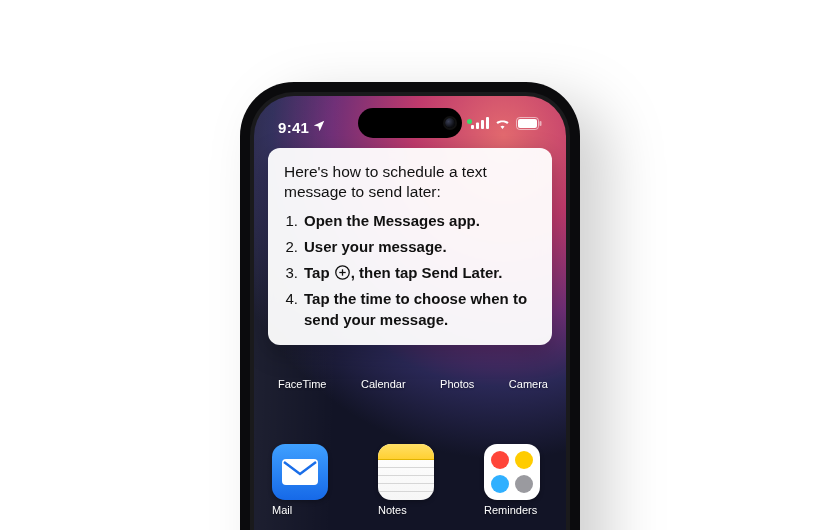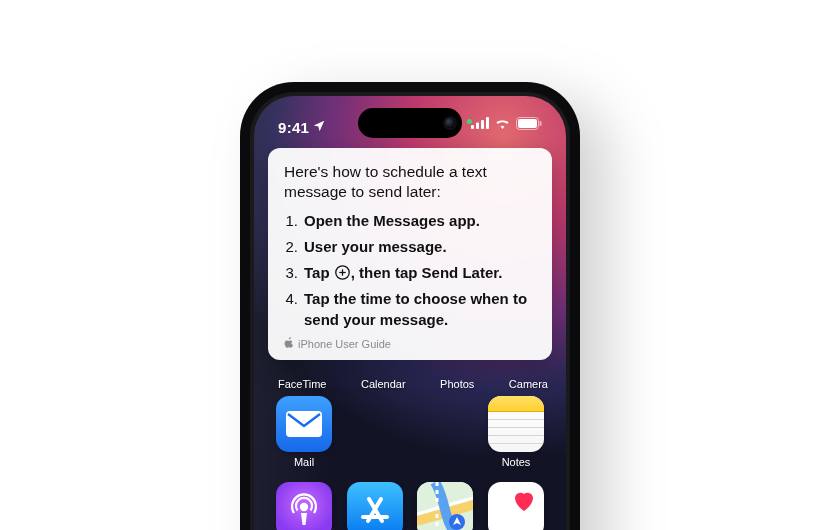--- a/index.html
+++ b/index.html
@@ -144,22 +144,23 @@
   }
   .app-row {
     display: flex;
     justify-content: space-between;
     margin-bottom: 14px;
   }
   .app {
     width: 64px;
     display: flex;
     flex-direction: column;
-    align-items: center;
+    align-items: flex-start;
     gap: 4px;
+    margin-top: 48px;
   }
   .app .tile {
     width: 56px; height: 56px;
     border-radius: 13px;
     position: relative;
     overflow: hidden;
     box-shadow: 0 2px 4px rgba(0,0,0,0.25);
   }
   .app .label {
     color: #fff;
@@ -271,28 +272,20 @@
                       <line x1="7.5" y1="12" x2="16.5" y2="12"></line>
                     </svg>
                   </span><span>, then tap Send Later.</span>
               </span>
             </li>
             <li>
               <span class="num">4.</span>
               <span class="txt">Tap the time to choose when to send your message.</span>
             </li>
           </ol>
-          <div class="card-footer">
-            <span>
-              <svg width="10" height="11" viewBox="0 0 16 20" fill="#8a8a8f">
-                  <path d="M11.3 0c.1 1.1-.3 2.2-1 3-0.7.8-1.8 1.4-2.9 1.3-.1-1.1.4-2.2 1.1-2.9C9.2.6 10.3.1 11.3 0zM15.6 14.7c-.4.9-.9 1.8-1.5 2.6-.8 1-1.8 2.3-3.1 2.3-1.2 0-1.5-.8-3-.8s-1.9.8-3 .8C3.7 19.7 2.8 18.5 2 17.5.3 15.3-.9 11.3.7 8.6c.8-1.4 2.3-2.3 3.8-2.3 1.2 0 2.3.8 3 .8.7 0 1.9-.9 3.3-.8.6 0 2.3.2 3.4 1.8-2.9 1.6-2.4 5.7 1.4 6.6z"></path>
-                </svg>
-            </span>
-            <span>iPhone User Guide</span>
-          </div>
         </div>
 
         <div class="peek-row">
           <span class="label">FaceTime</span>
           <span class="label">Calendar</span>
           <span class="label">Photos</span>
           <span class="label">Camera</span>
         </div>
 
         <div class="app-grid">
@@ -302,20 +295,29 @@
                 <svg width="36" height="26" viewBox="0 0 36 26">
                     <rect x="0" y="0" width="36" height="26" rx="4" fill="#fff"></rect>
                     <path d="M2 3l16 12L34 3" fill="none" stroke="#1a6ee8" stroke-width="2.4"></path>
                   </svg>
               </div>
               <span class="label">Mail</span>
             </div>
             <div class="app">
               <div class="tile tile-notes"></div>
               <span class="label">Notes</span>
+            </div>
+            <div class="app">
+              <div class="tile tile-reminders">
+                <span style="background:#ff4539"></span>
+                  <span style="background:#ffcc00"></span>
+                  <span style="background:#30b0ff"></span>
+                  <span style="background:#9a9a9f"></span>
+              </div>
+              <span class="label">Reminders</span>
             </div>
           </div>
 
           <div class="app-row">
             <div class="app">
               <div class="tile tile-podcasts">
                 <svg width="38" height="38" viewBox="0 0 38 38" fill="none" stroke="#fff" stroke-width="2.2">
                   <circle cx="19" cy="16" r="4.2" fill="#fff" stroke="none"></circle>
                   <path d="M16 22h6l-1.5 12h-3z" fill="#fff" stroke="none"></path>
                   <path d="M9 22a12 12 0 1 1 20 0"></path>

